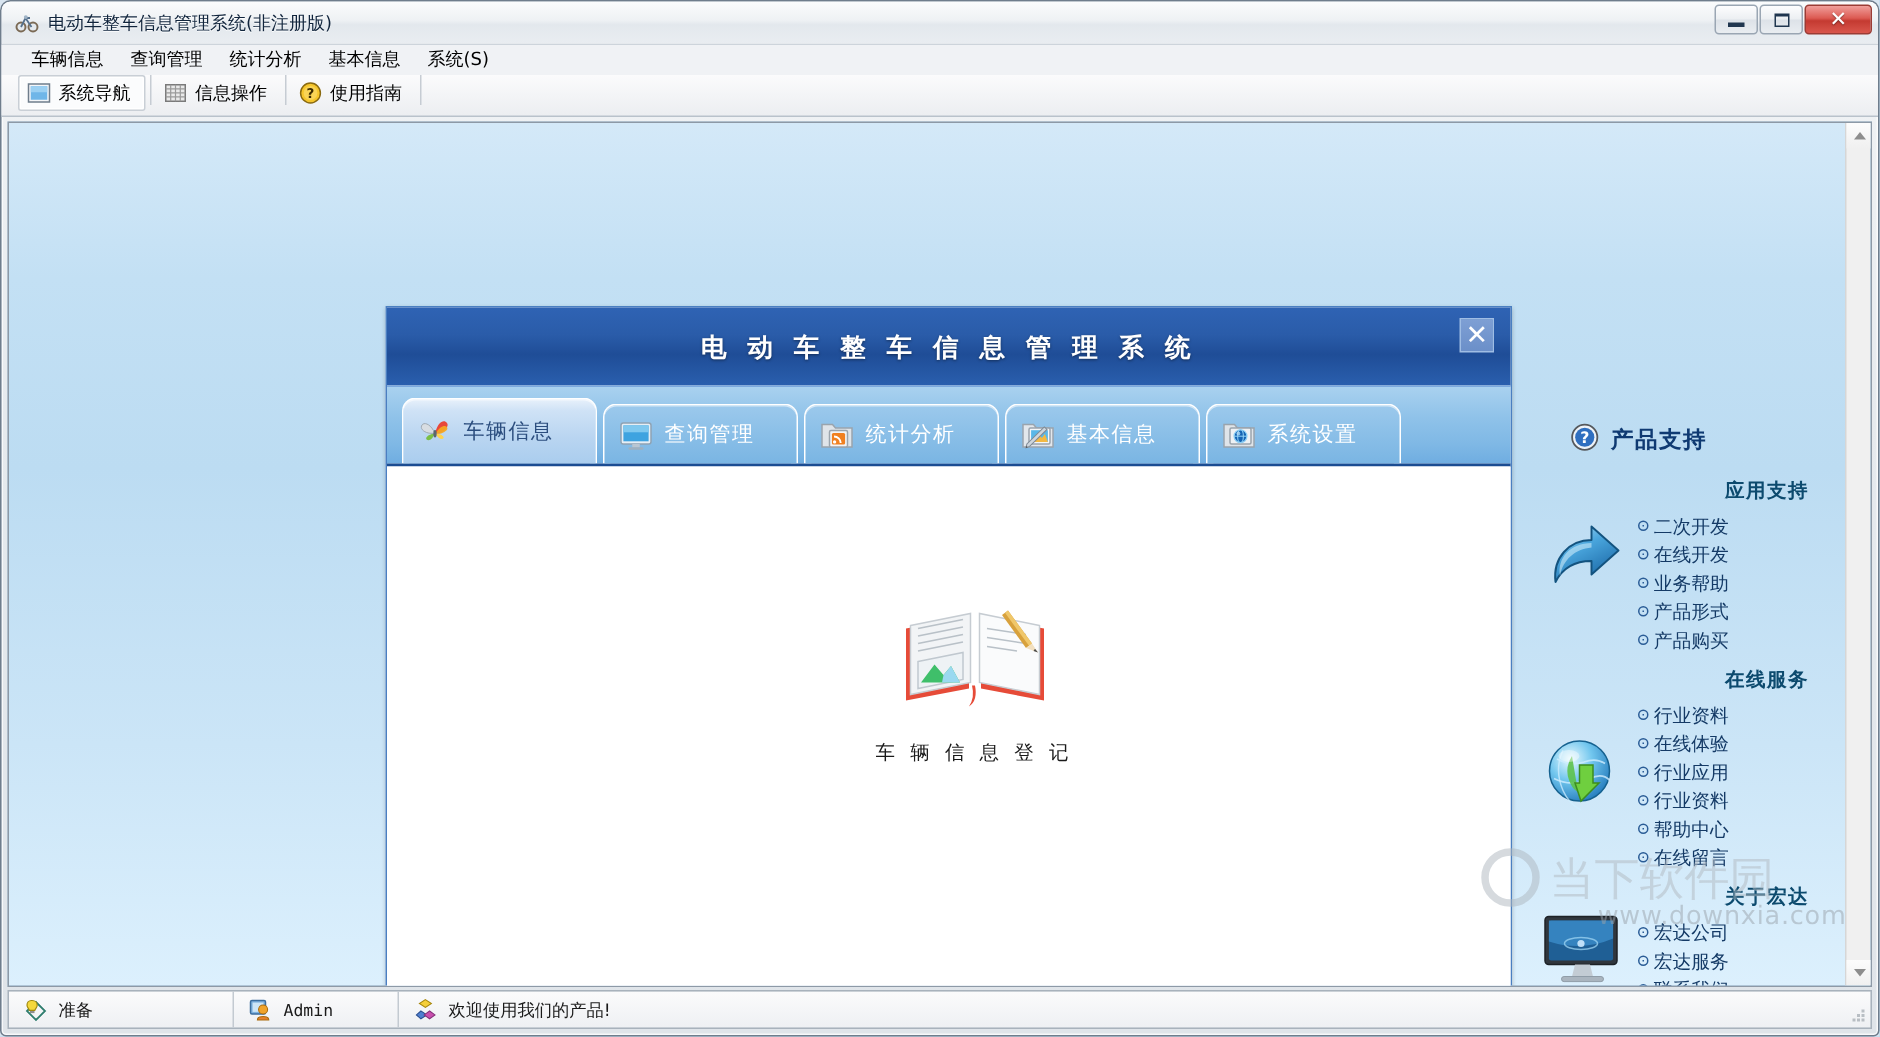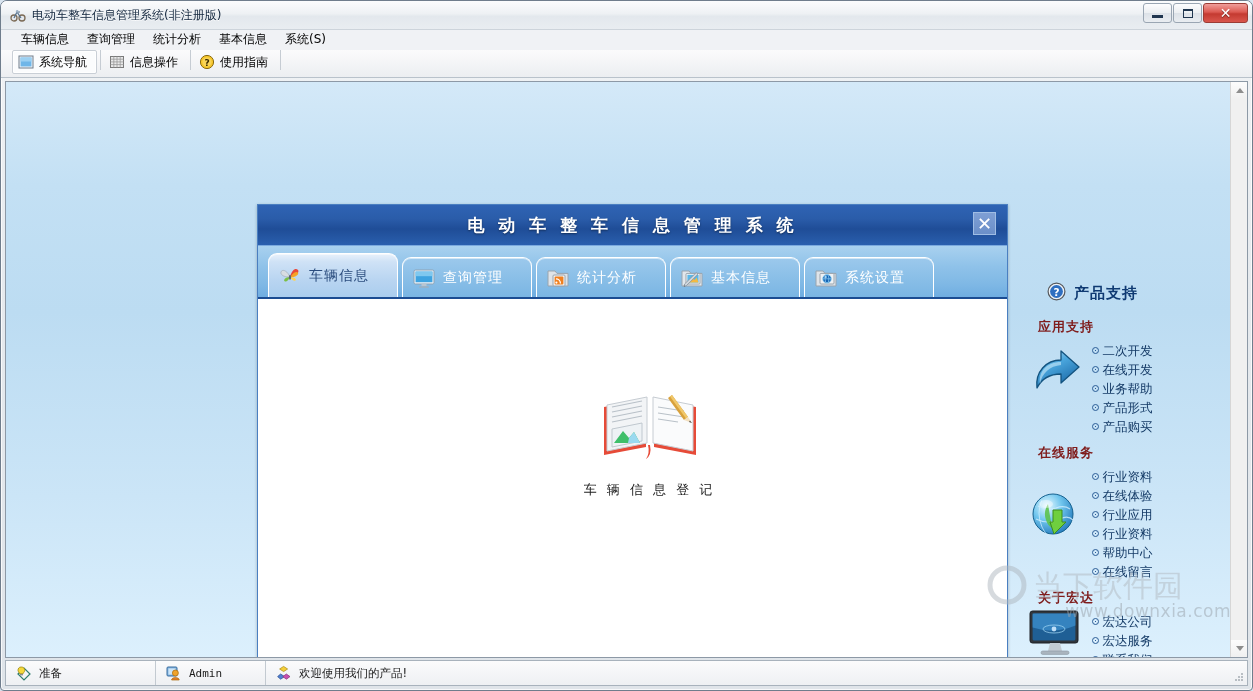--- a/index.html
+++ b/index.html
@@ -106,21 +106,21 @@
 
   
   .navwin{
     position:absolute; left:251px; top:122px; width:751px; height:494px;
     border:1px solid #4a7fc1;
     background:#fff;
     box-shadow:0 1px 3px rgba(0,0,0,.25);
     display:flex; flex-direction:column;
   }
   .nav-title{
-    height:41px; flex:none; position:relative;
+    height:53px; flex:none; position:relative;
     background:linear-gradient(180deg,#2f63b4 0%, #2a5ca9 35%, #1f4d97 60%, #2a5fae 100%);
     border-bottom:1px solid #7ba9de;
     display:flex; align-items:center;
   }
   .nav-title-text{
     flex:1; text-align:center; color:#fff; font-size:17px; font-weight:bold;
     letter-spacing:4px; padding-left:40px; padding-right:40px;
     text-shadow:0 1px 2px rgba(0,0,0,.45);
   }
   .nav-close{
@@ -173,21 +173,21 @@
   .support{
     position:absolute; right:33px; top:200px; width:176px;
     color:#1d3f6e; font-size:12.5px;
   }
   .sup-head{
     display:flex; align-items:center; gap:8px; margin-bottom:14px; padding-left:9px;
   }
   .sup-head-text{ font-size:15px; font-weight:bold; color:#0f3a72; letter-spacing:1px; }
   .sup-group{ position:relative; margin-bottom:8px; }
   .sup-group-title{
-    font-weight:bold; font-size:13px; color:#7f1d1d;
+    text-align:right; font-weight:bold; font-size:13px; color:#0c4a6e;
     padding-right:8px; margin-bottom:5px; letter-spacing:1px;
   }
   .sup-links{ display:flex; flex-direction:column; align-items:center; padding-right:8px; }
   .sup-link{
     display:flex; align-items:center; gap:4px; line-height:19px;
     color:#143a66; white-space:nowrap;
   }
   .sup-bullet{
     width:7px;height:7px;border:1px solid #2a5c96;border-radius:50%;
     display:inline-block; position:relative; flex:none;

